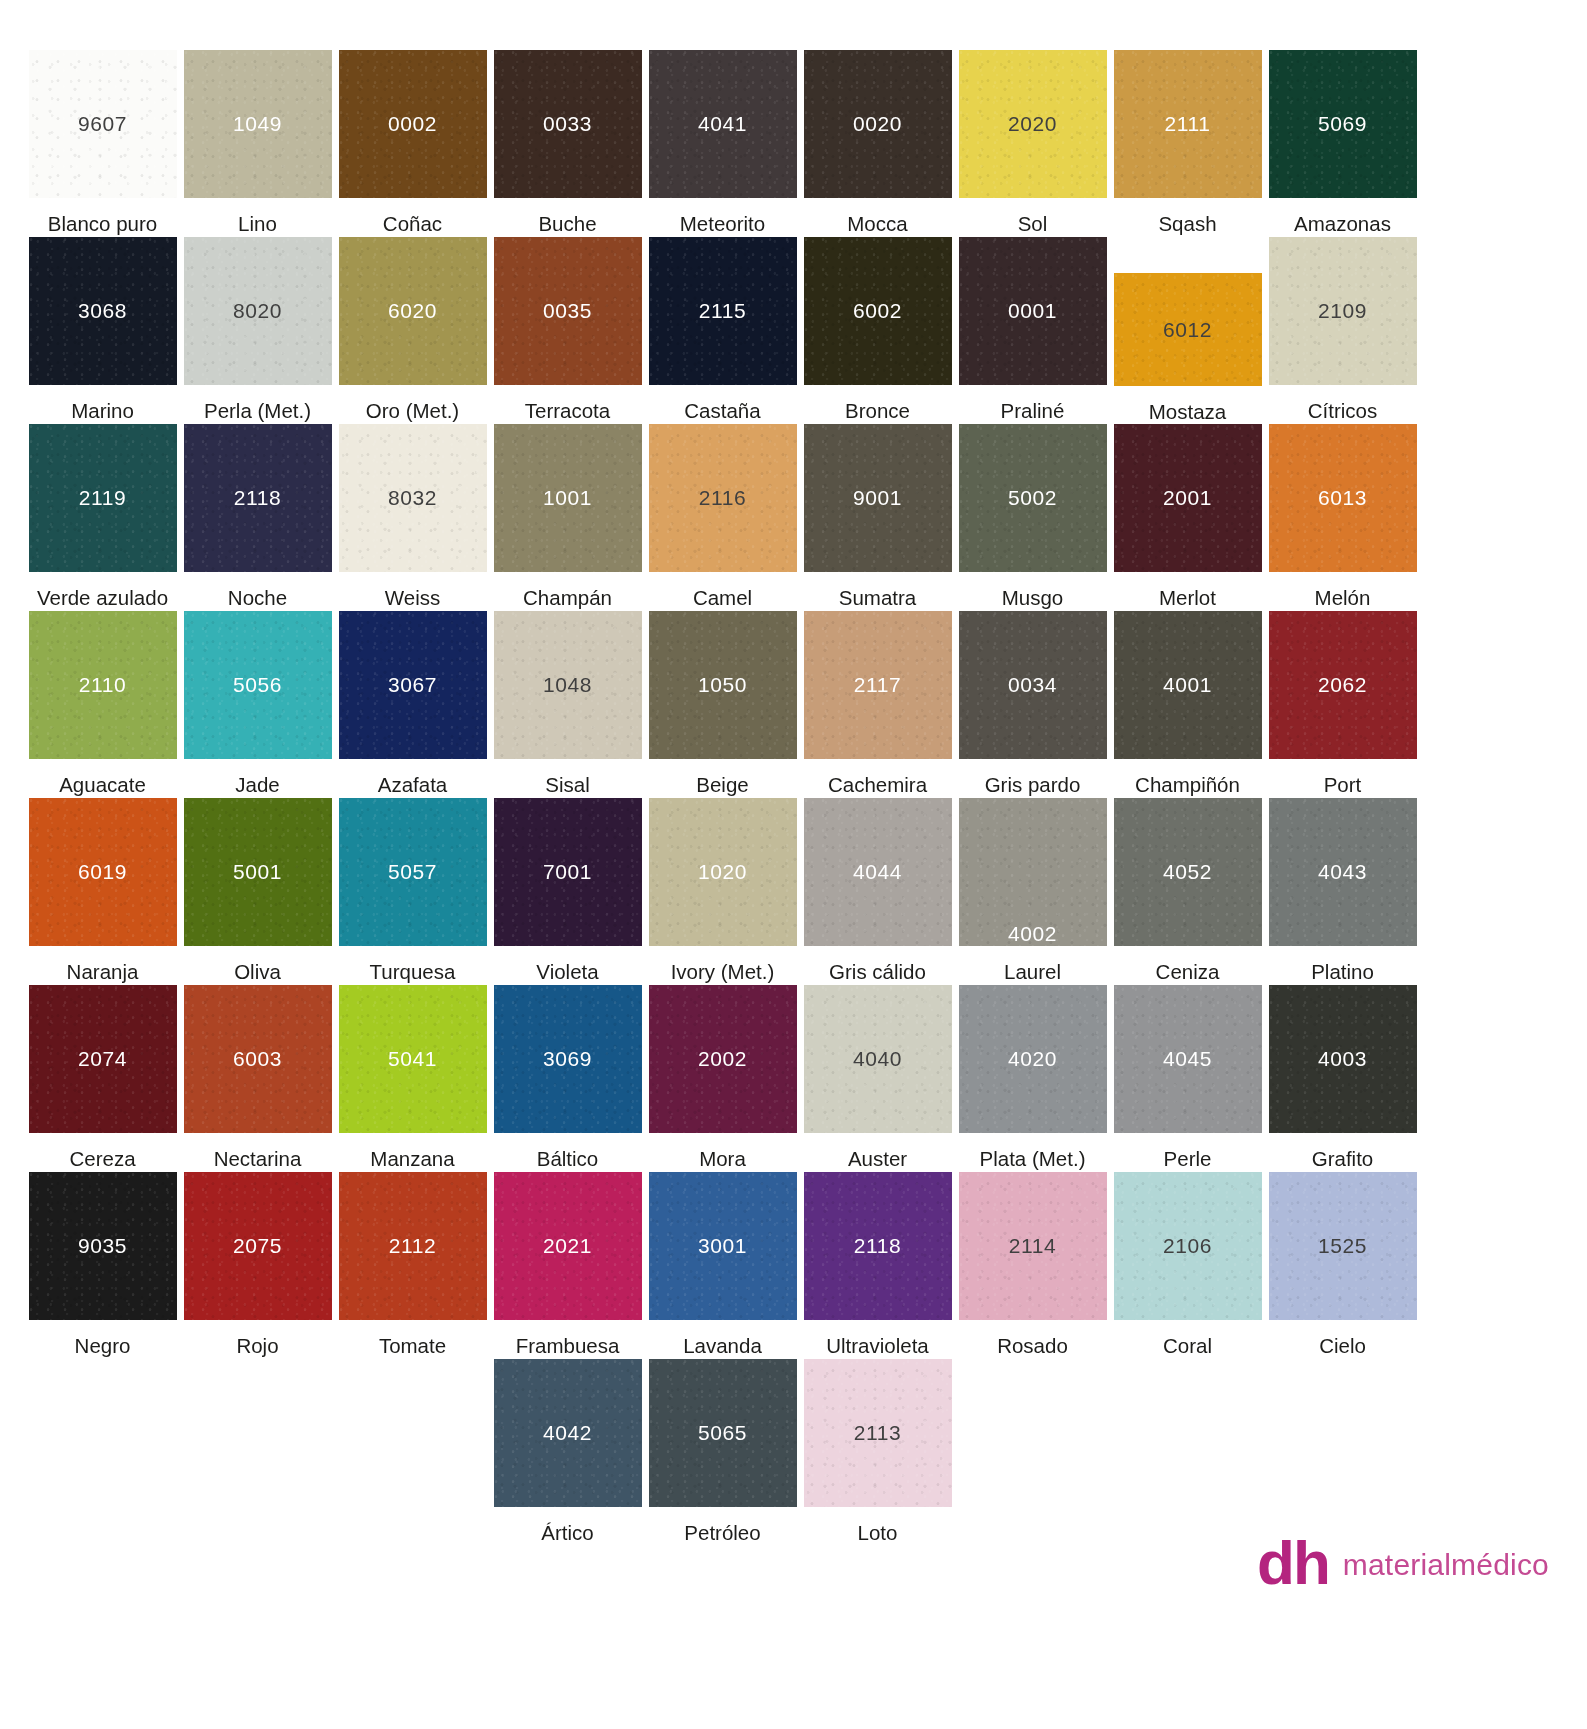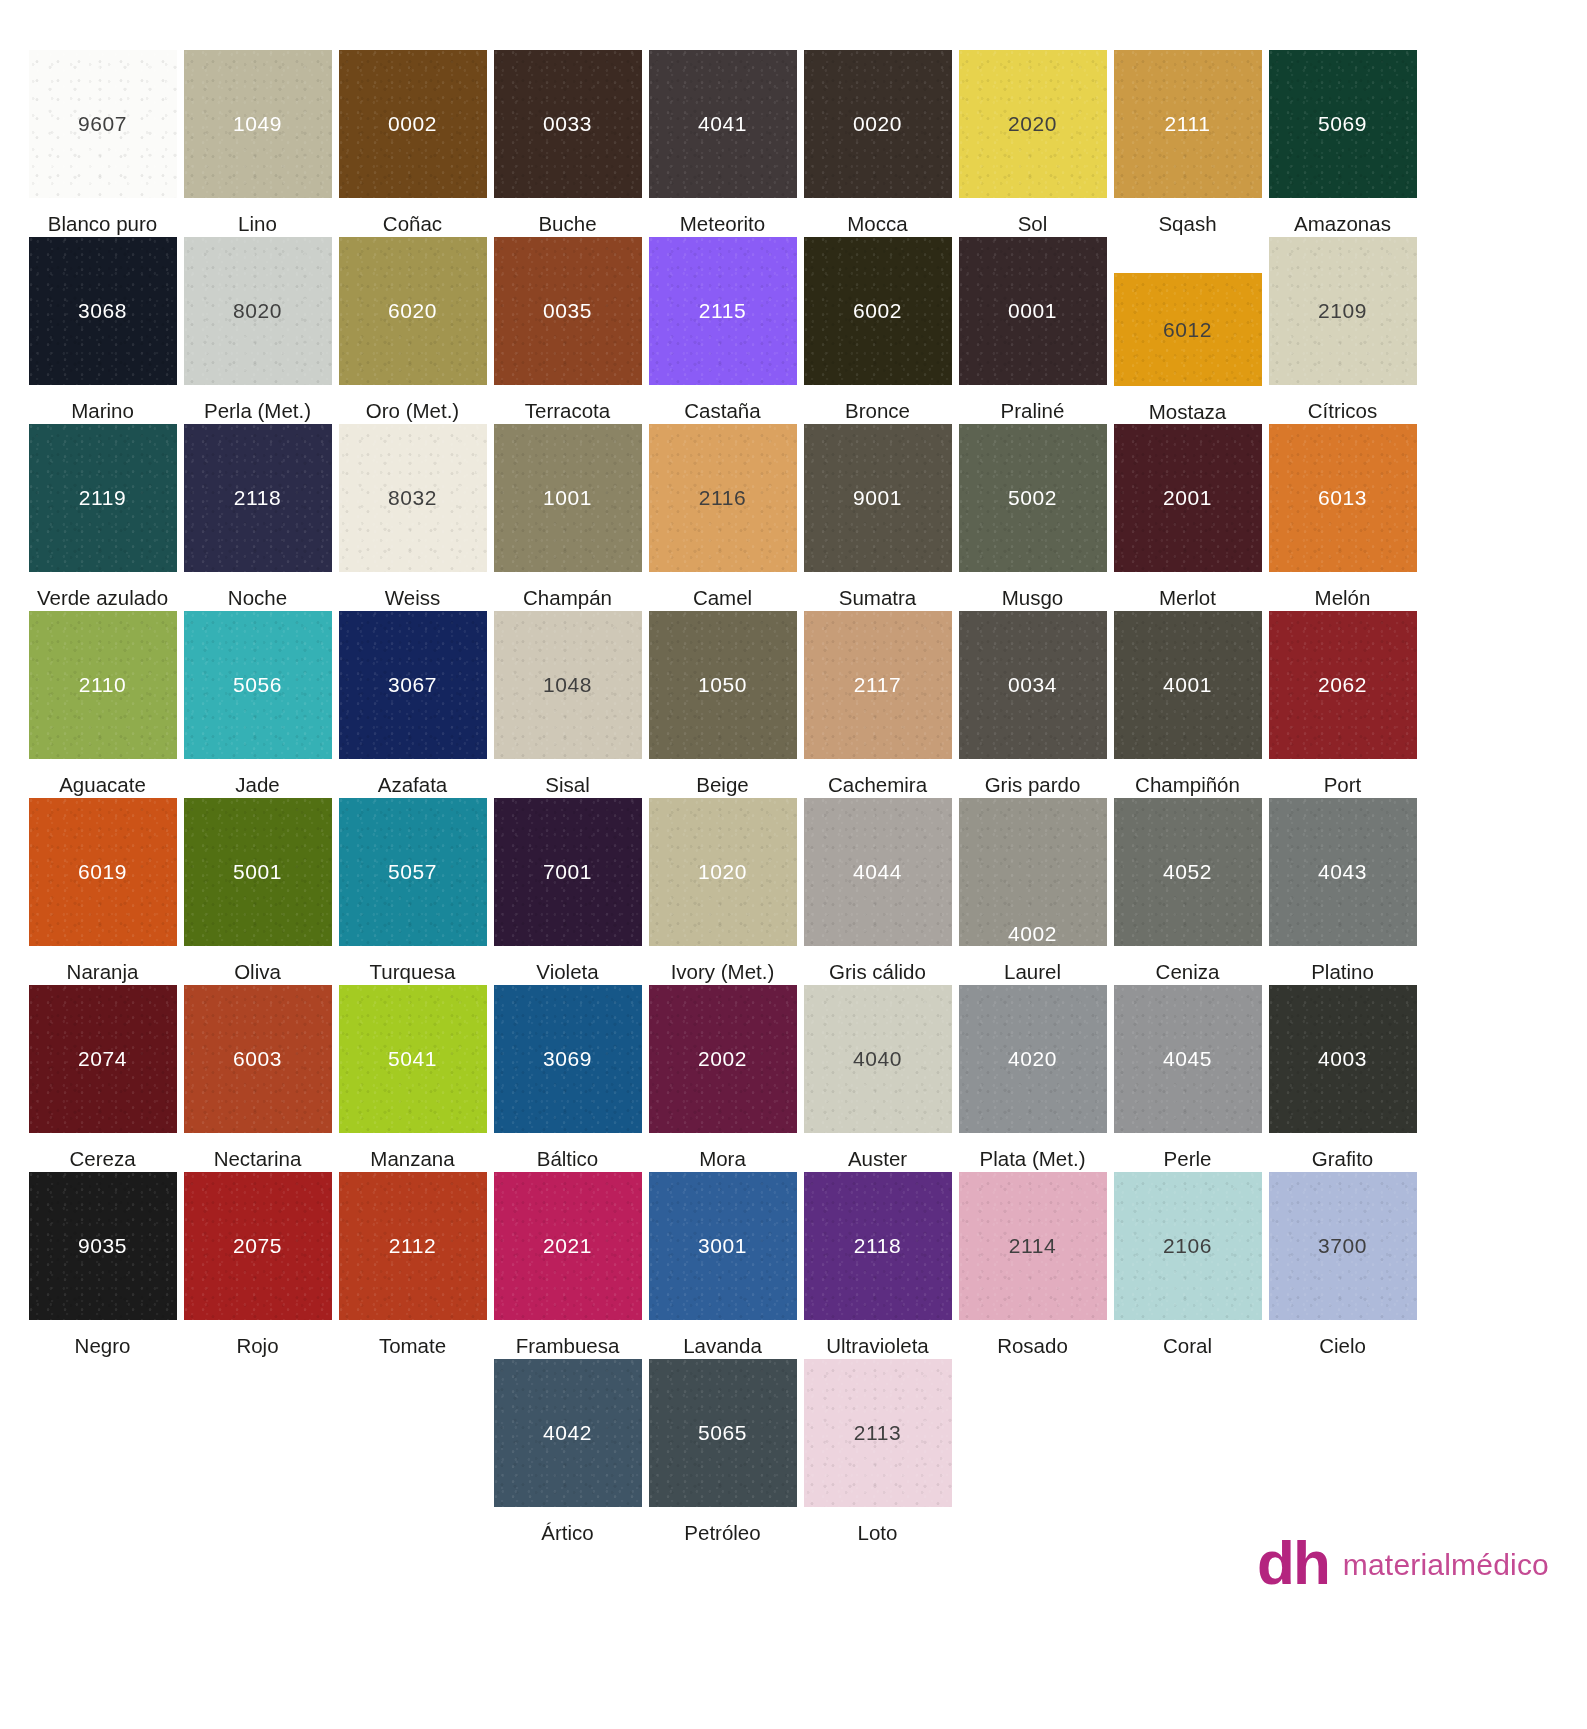--- a/index.html
+++ b/index.html
@@ -174,21 +174,21 @@
         </div>
         <div class="name">Oro (Met.)</div>
       </div>
       <div class="cell">
         <div class="swatch" style="background: rgb(140, 68, 35);">
           <span class="code light">0035</span>
         </div>
         <div class="name">Terracota</div>
       </div>
       <div class="cell">
-        <div class="swatch" style="background: #8b5cf6;">
+        <div class="swatch" style="background: #0f172a;">
           <span class="code light">2115</span>
         </div>
         <div class="name">Castaña</div>
       </div>
       <div class="cell">
         <div class="swatch" style="background: rgb(45, 42, 21);">
           <span class="code light">6002</span>
         </div>
         <div class="name">Bronce</div>
       </div>
@@ -469,21 +469,21 @@
         <div class="name">Rosado</div>
       </div>
       <div class="cell">
         <div class="swatch" style="background: rgb(178, 215, 214);">
           <span class="code dark">2106</span>
         </div>
         <div class="name">Coral</div>
       </div>
       <div class="cell">
         <div class="swatch" style="background: rgb(174, 186, 218);">
-          <span class="code dark">3700</span>
+          <span class="code dark">1525</span>
         </div>
         <div class="name">Cielo</div>
       </div>
       <div class="cell empty"></div>
       <div class="cell empty"></div>
       <div class="cell empty"></div>
       <div class="cell">
         <div class="swatch" style="background: rgb(63, 85, 102);">
           <span class="code light">4042</span>
         </div>

